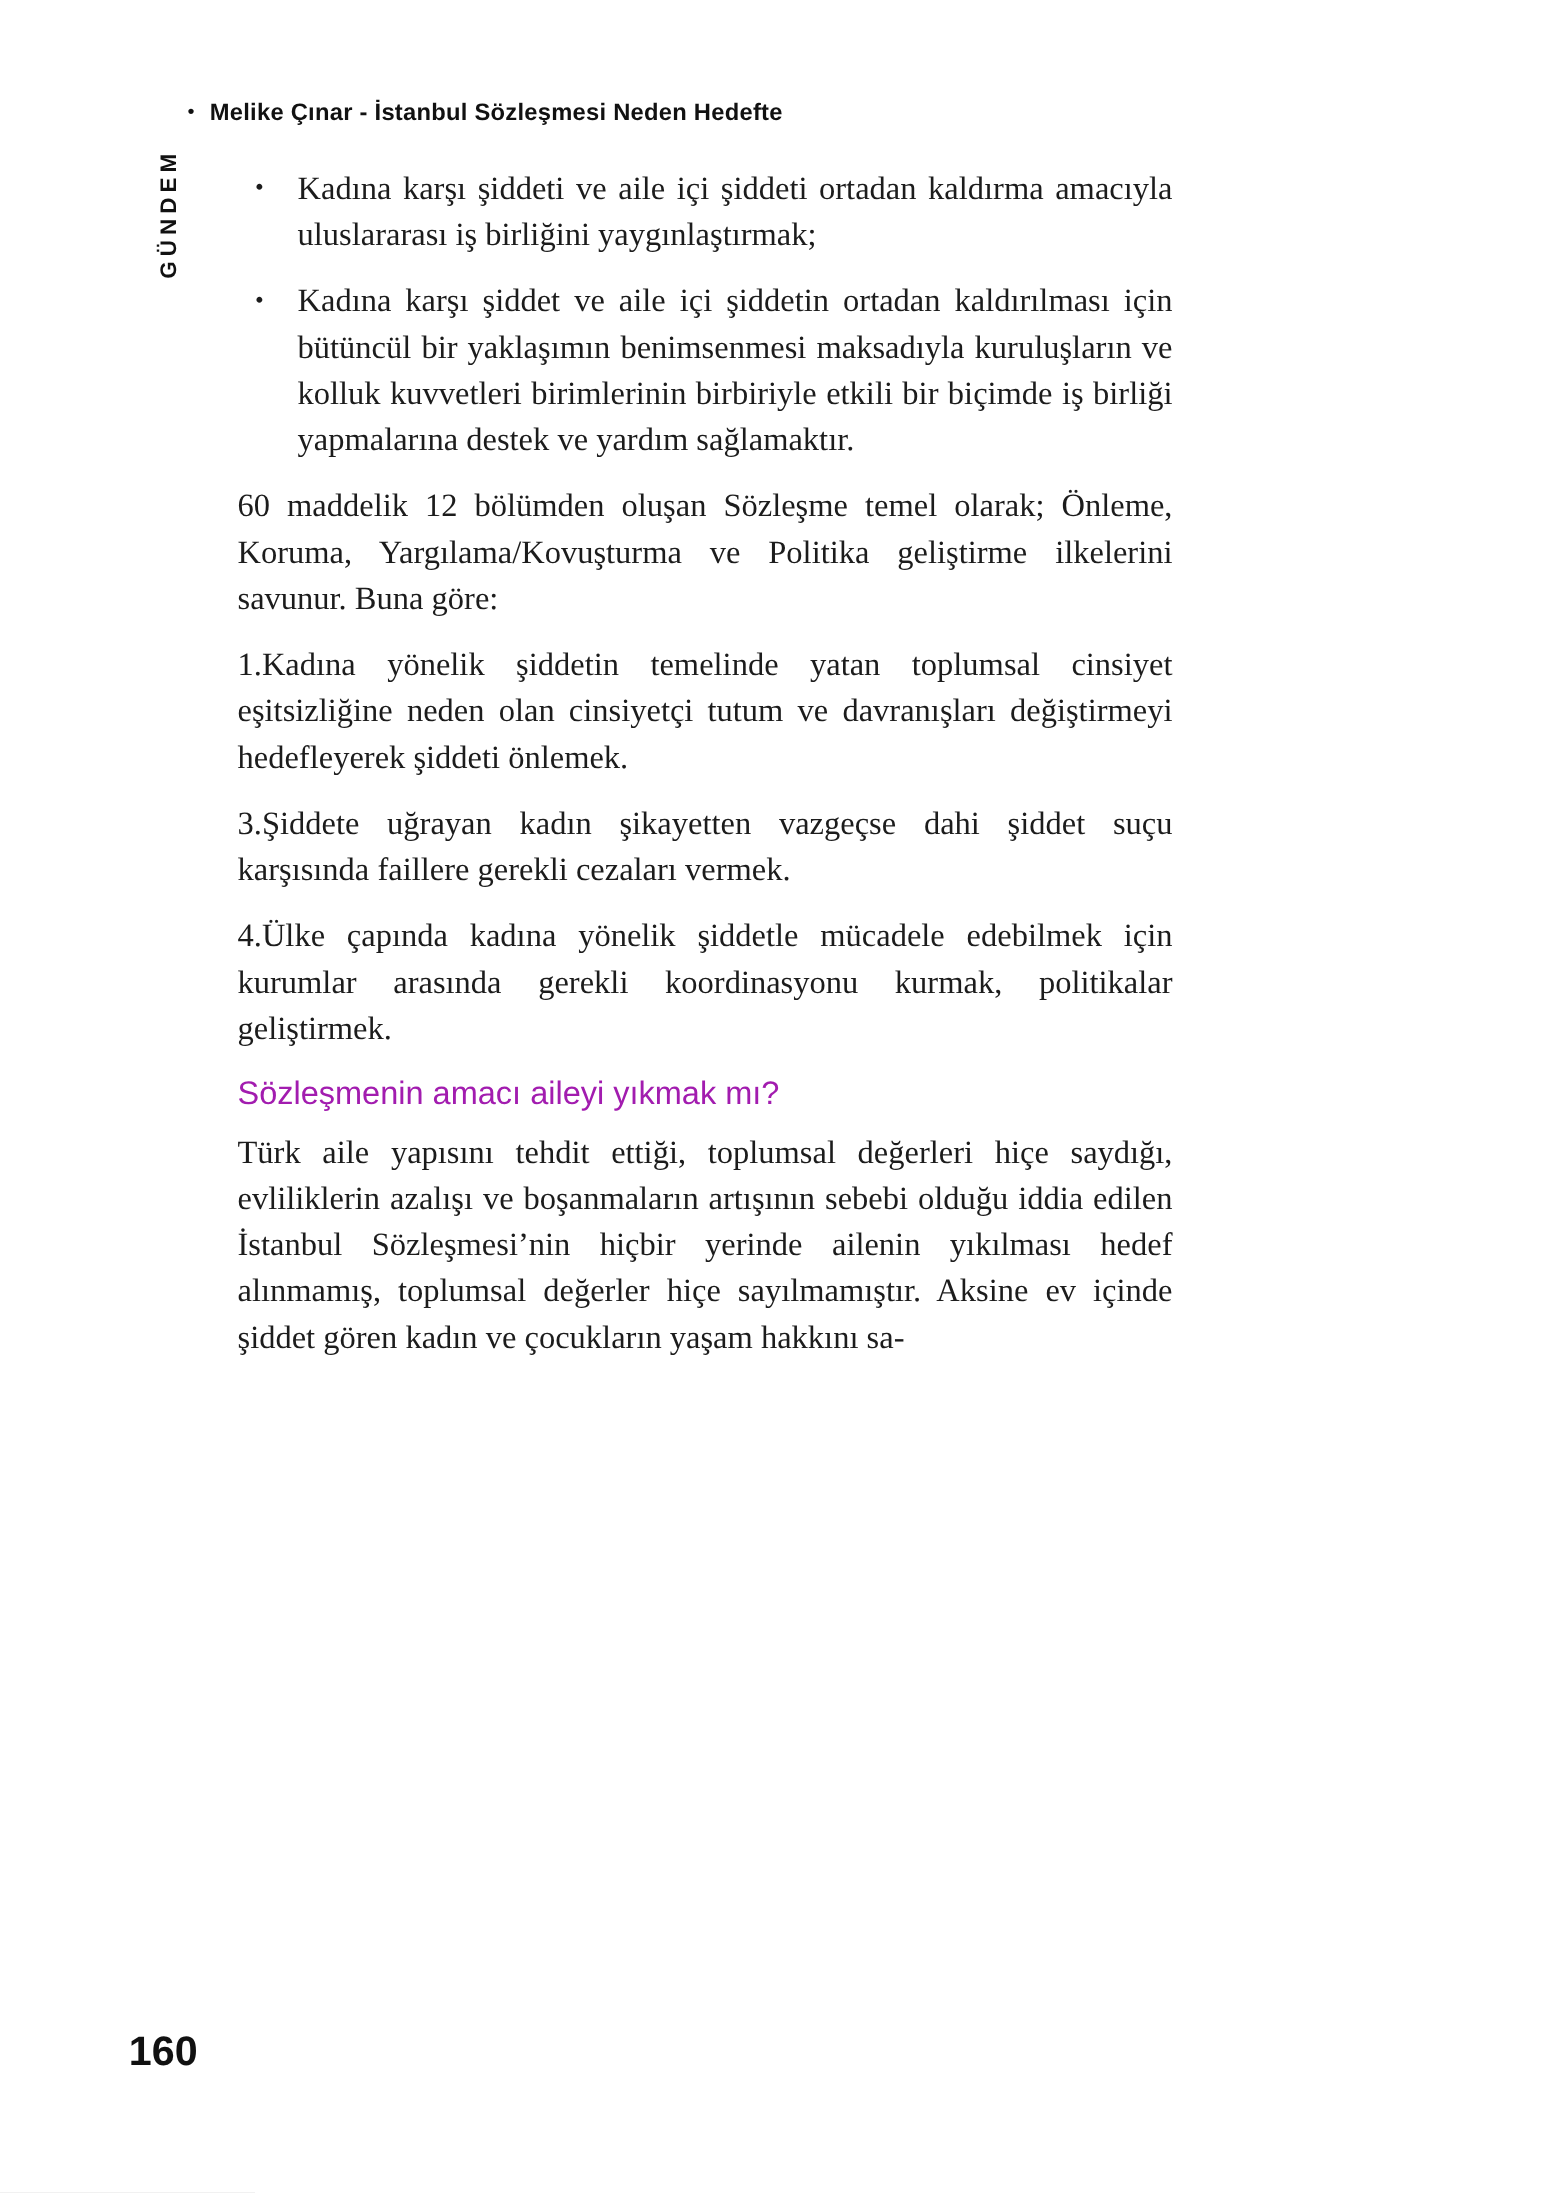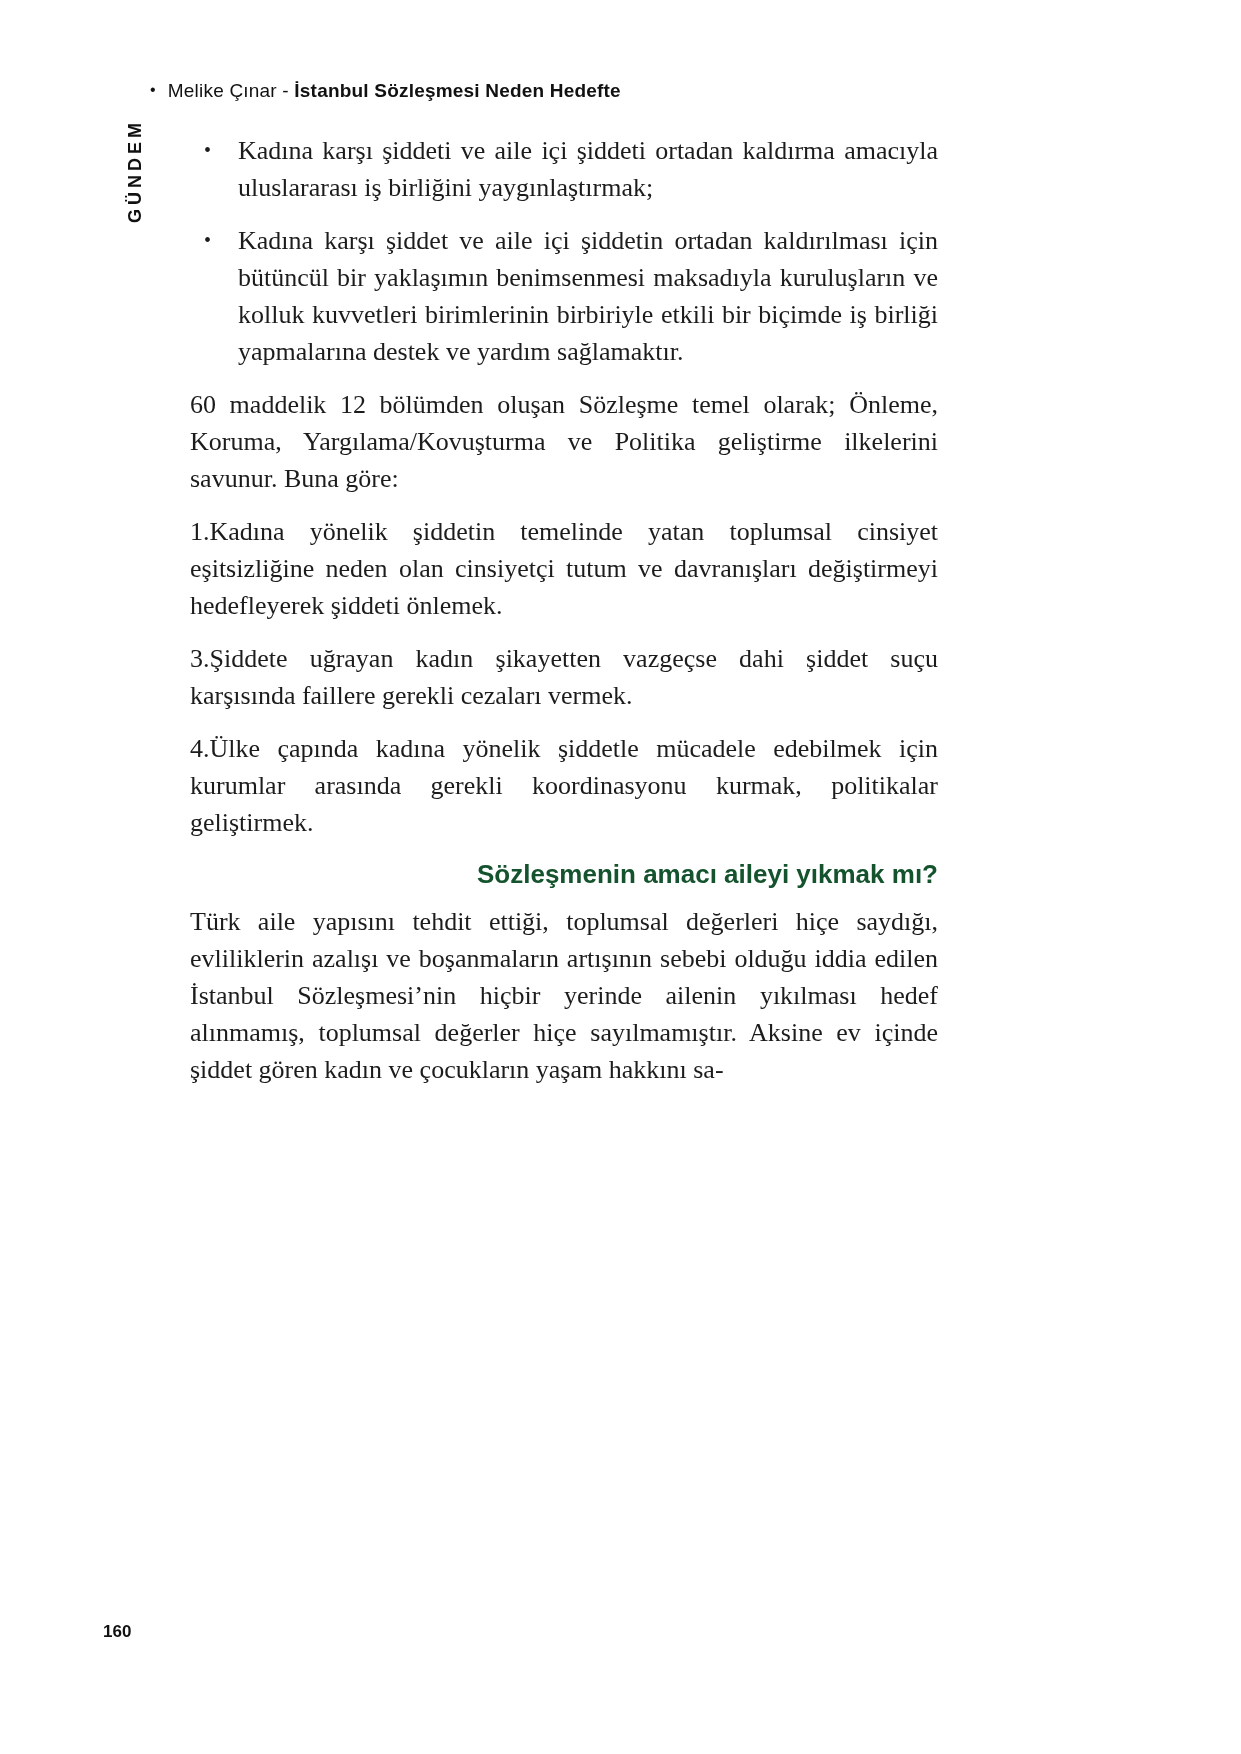--- a/index.html
+++ b/index.html
@@ -27,21 +27,21 @@
     letter-spacing: 0.2px;
     color: #111;
     white-space: nowrap;
   }
   .running-header .hdr-bullet {
     font-size: 16px;
     line-height: 1;
     position: relative;
     top: -1px;
   }
-  .running-header .hdr-author { font-weight: 400; }
+  .running-header .hdr-author { font-weight: 700; }
   .running-header .hdr-title  { font-weight: 800; }
 
   
   .section-label-wrap {
     position: absolute;
     left: 120px;
     top: 112px;
     width: 30px;
     height: 118px;
   }
@@ -83,36 +83,36 @@
   }
   .bullet-item .bullet-text {
     flex: 1;
     text-align: justify;
   }
   .para { margin-bottom: 16px; }
   .para:last-child { margin-bottom: 0; }
 
   .sub-heading {
     font-family: "Liberation Sans", sans-serif;
-    font-weight: 700;
+    font-weight: 400;
     font-size: 26px;
     line-height: 34px;
-    text-align: right;
+    text-align: left;
     margin: 6px 0 12px 0;
-    color: #14532d;
+    color: #a21caf;
   }
 
   
   .page-number {
     position: absolute;
     left: 103px;
     top: 1622px;
     font-family: "Liberation Sans", sans-serif;
     font-weight: 800;
-    font-size: 17px;
+    font-size: 33px;
     color: #111;
   }
 </style>
 </head>
 <body>
 
 <div class="page">
 
   <div class="running-header">
     <span class="hdr-bullet">•</span>

